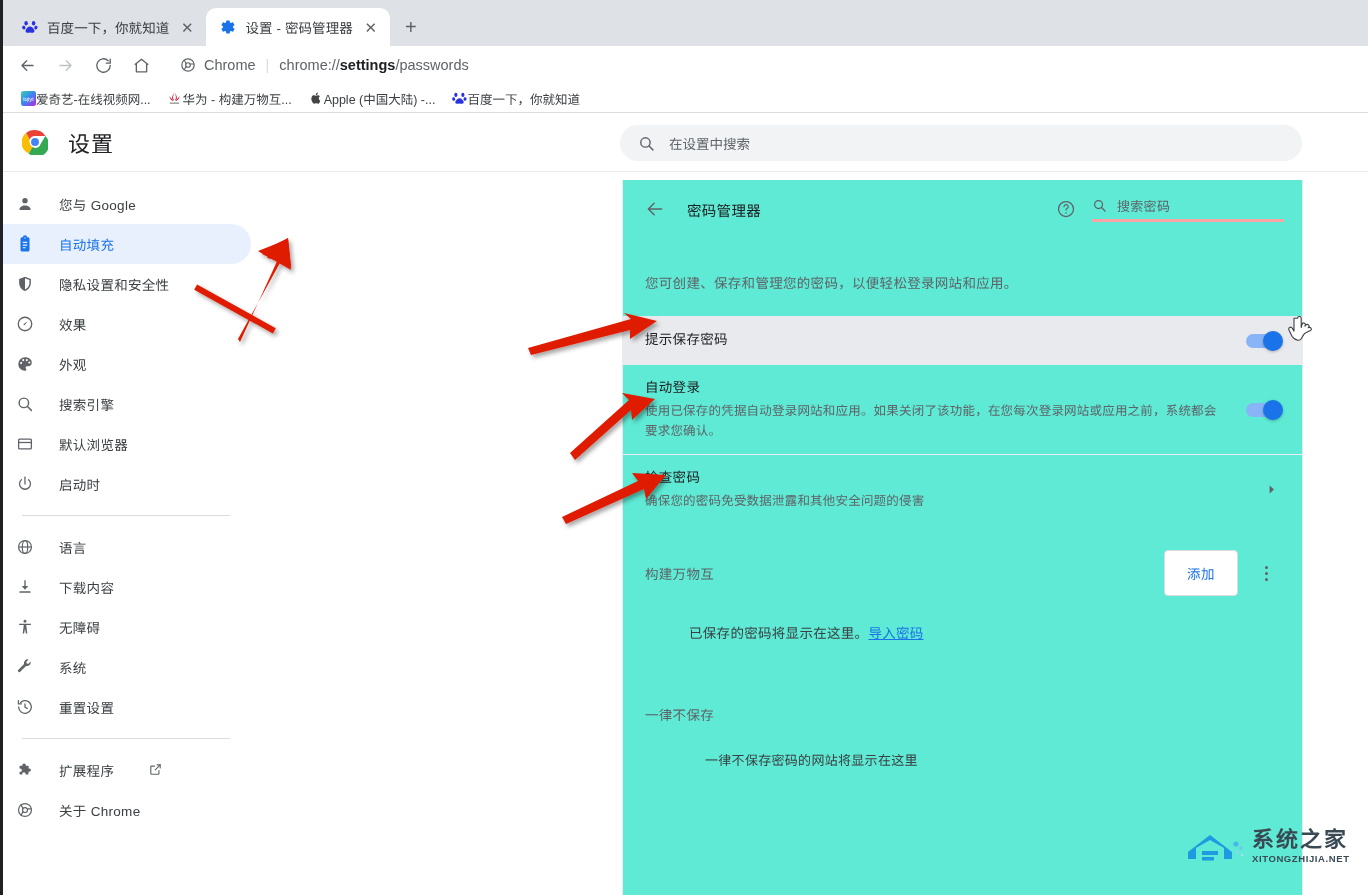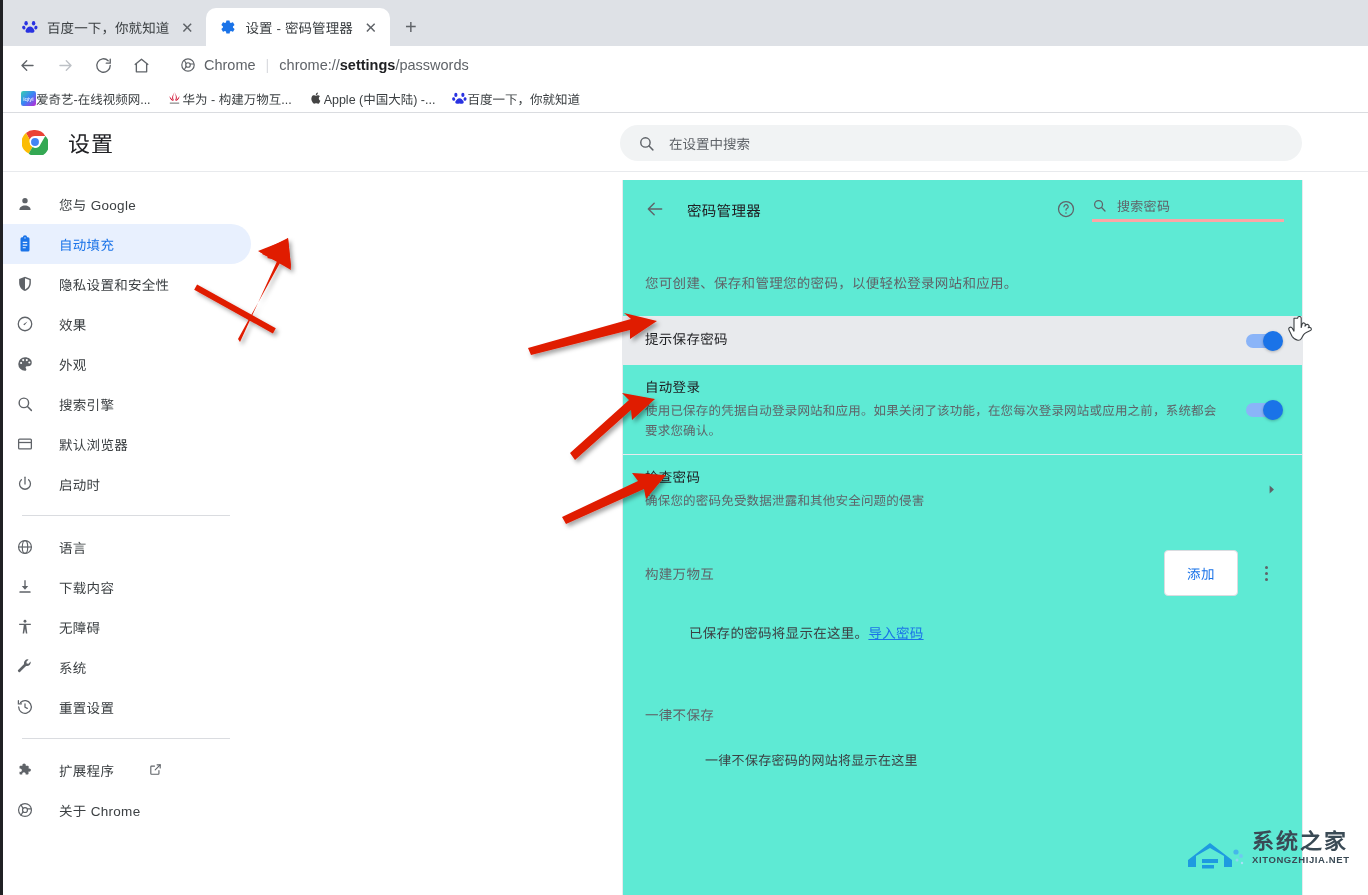--- a/index.html
+++ b/index.html
@@ -303,23 +303,23 @@
     padding: 26px 0 0 60px;
     font-size: 13px;
     color: #3c4043;
     letter-spacing: .3px;
   }
 
   
   .arrows { position: absolute; left: 0; top: 0; width: 1368px; height: 895px; pointer-events: none; }
   .cursor { position: absolute; left: 1288px; top: 316px; width: 26px; height: 34px; }
   .watermark {
-    position: absolute; right: 8px; bottom: 3px;
+    position: absolute; right: 8px; bottom: 18px;
     width: 180px; height: 62px;
-    display: flex; align-items: flex-start; gap: 6px;
+    display: flex; align-items: center; gap: 6px;
   }
   .wm-text { display: flex; flex-direction: column; align-items: flex-start; }
   .wm-cn { font-size: 22px; font-weight: bold; color: #3a4a55; letter-spacing: 2px; line-height: 1.1; }
   .wm-en { font-size: 9.5px; font-weight: bold; color: #3a4a55; letter-spacing: .6px; }
 
   .win-border-left { position: absolute; left:0; top:0; width: 3px; height: 895px; background: #202124; }
 </style>
 </head>
 <body>
 

